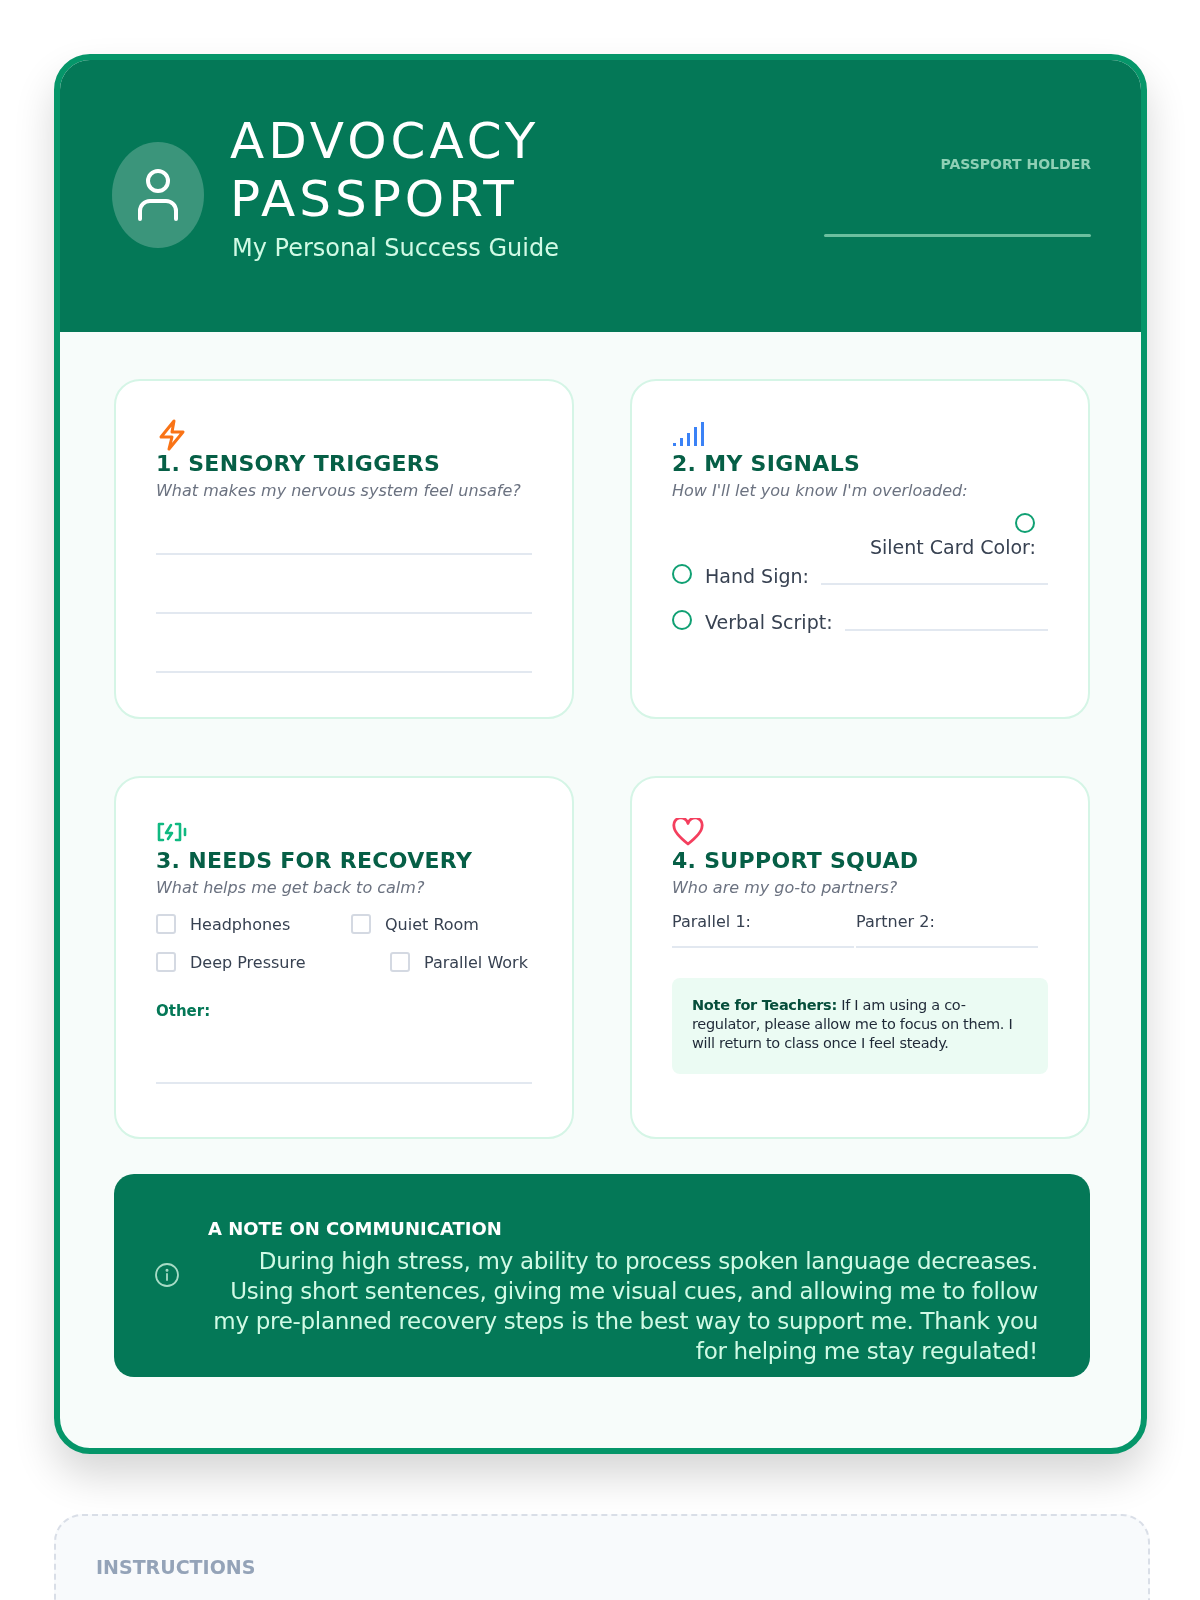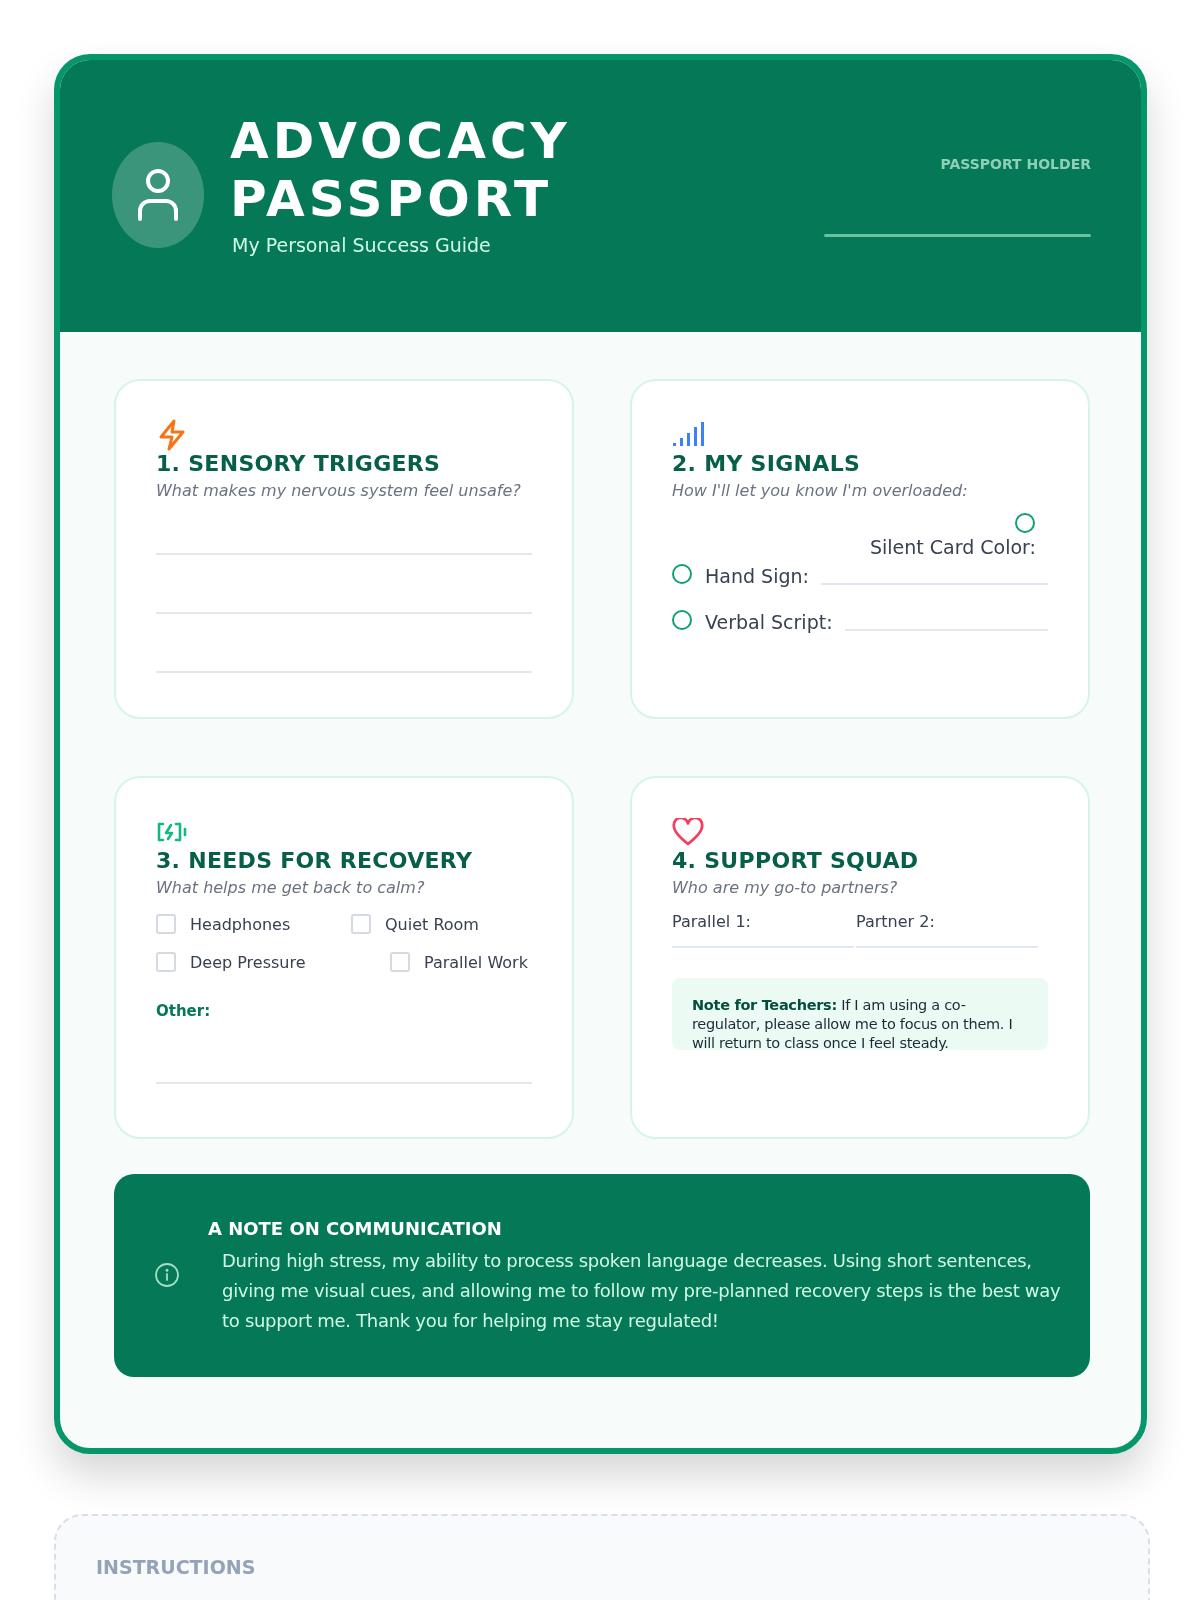--- a/index.html
+++ b/index.html
@@ -16,26 +16,26 @@
     position: absolute; left: 0; top: 0; right: 0; height: 272px;
     background: #047857;
   }
   .avatar {
     position: absolute; left: 52px; top: 82px; width: 92px; height: 106px;
     border-radius: 46px / 53px; background: rgba(255,255,255,0.22);
     display: flex; align-items: center; justify-content: center;
   }
   .title {
     position: absolute; left: 170px; top: 52px; color: #ffffff;
-    font-family: "DejaVu Sans", sans-serif; font-weight: bold;
+    font-family: "DejaVu Sans", sans-serif; font-weight: normal;
     font-size: 50px; line-height: 58px; letter-spacing: 4px;
   }
   .subtitle {
     position: absolute; left: 172px; top: 174px; color: #d1fae5;
-    font-family: "DejaVu Sans", sans-serif; font-size: 19px;
+    font-family: "DejaVu Sans", sans-serif; font-size: 24px;
   }
   .holder-label {
     position: absolute; right: 50px; top: 96px; color: #8fd0b5;
     font-family: "DejaVu Sans", sans-serif; font-weight: bold; font-size: 14px;
   }
   .holder-line {
     position: absolute; right: 50px; top: 174px; width: 267px; height: 3px;
     background: #6cbf9f; border-radius: 2px;
   }
 
@@ -66,40 +66,40 @@
   .sig-line { flex: 1; height: 2px; background: #e2e8f0; margin-bottom: 2px; }
 
   .cb { position: absolute; display: flex; align-items: center; }
   .box { width: 20px; height: 20px; border: 2px solid #d4d9e2; border-radius: 3px; margin-right: 14px; }
   .cb-label { font-size: 16px; color: #374151; font-family: "DejaVu Sans", sans-serif; }
   .other-label { position: absolute; left: 40px; top: 224px; font-weight: bold; font-size: 15px; color: #047857; font-family: "DejaVu Sans", sans-serif; }
 
   .partner { position: absolute; width: 182px; height: 36px; border-bottom: 2px solid #e2e8f0; }
   .partner span { font-size: 16px; color: #374151; font-family: "DejaVu Sans", sans-serif; }
   .note-teachers {
-    position: absolute; left: 40px; right: 40px; top: 200px; height: 72px;
+    position: absolute; left: 40px; right: 40px; top: 200px; height: 96px;
     background: #ebfbf3; border-radius: 8px; padding: 18px 20px;
     font-size: 14.5px; line-height: 19px; color: #1f2937;
     font-family: "DejaVu Sans", sans-serif; letter-spacing: -0.3px;
   }
   .note-teachers b { color: #064e3b; }
 
   .comm {
     position: absolute; left: 54px; top: 1114px; width: 976px; height: 203px;
     background: #047857; border-radius: 20px; color: #ffffff;
   }
   .comm .info { position: absolute; left: 40px; top: 88px; }
   .comm-title {
     position: absolute; left: 94px; top: 44px; font-weight: bold; font-size: 18px; color: #ffffff;
     font-family: "DejaVu Sans", sans-serif;
   }
   .comm-body {
-    position: absolute; left: 108px; top: 72px; width: 840px;
-    font-size: 18px; line-height: 30px; color: #d1fae5;
-    font-family: "DejaVu Sans", sans-serif; letter-spacing: -0.3px;
+    position: absolute; left: 84px; top: 72px; width: 840px;
+    font-size: 23px; line-height: 30px; color: #d1fae5;
+    font-family: "DejaVu Sans", sans-serif; letter-spacing: -0.3px; text-align: right;
   }
 
   .instructions {
     position: absolute; left: 54px; top: 1514px; width: 1096px; height: 140px;
     border: 2px dashed #d9dee7; border-radius: 28px; background: #f8fafc;
   }
   .instr-title {
     position: absolute; left: 40px; top: 40px; font-weight: bold; font-size: 19px;
     color: #94a3b8; font-family: "DejaVu Sans", sans-serif;
   }

